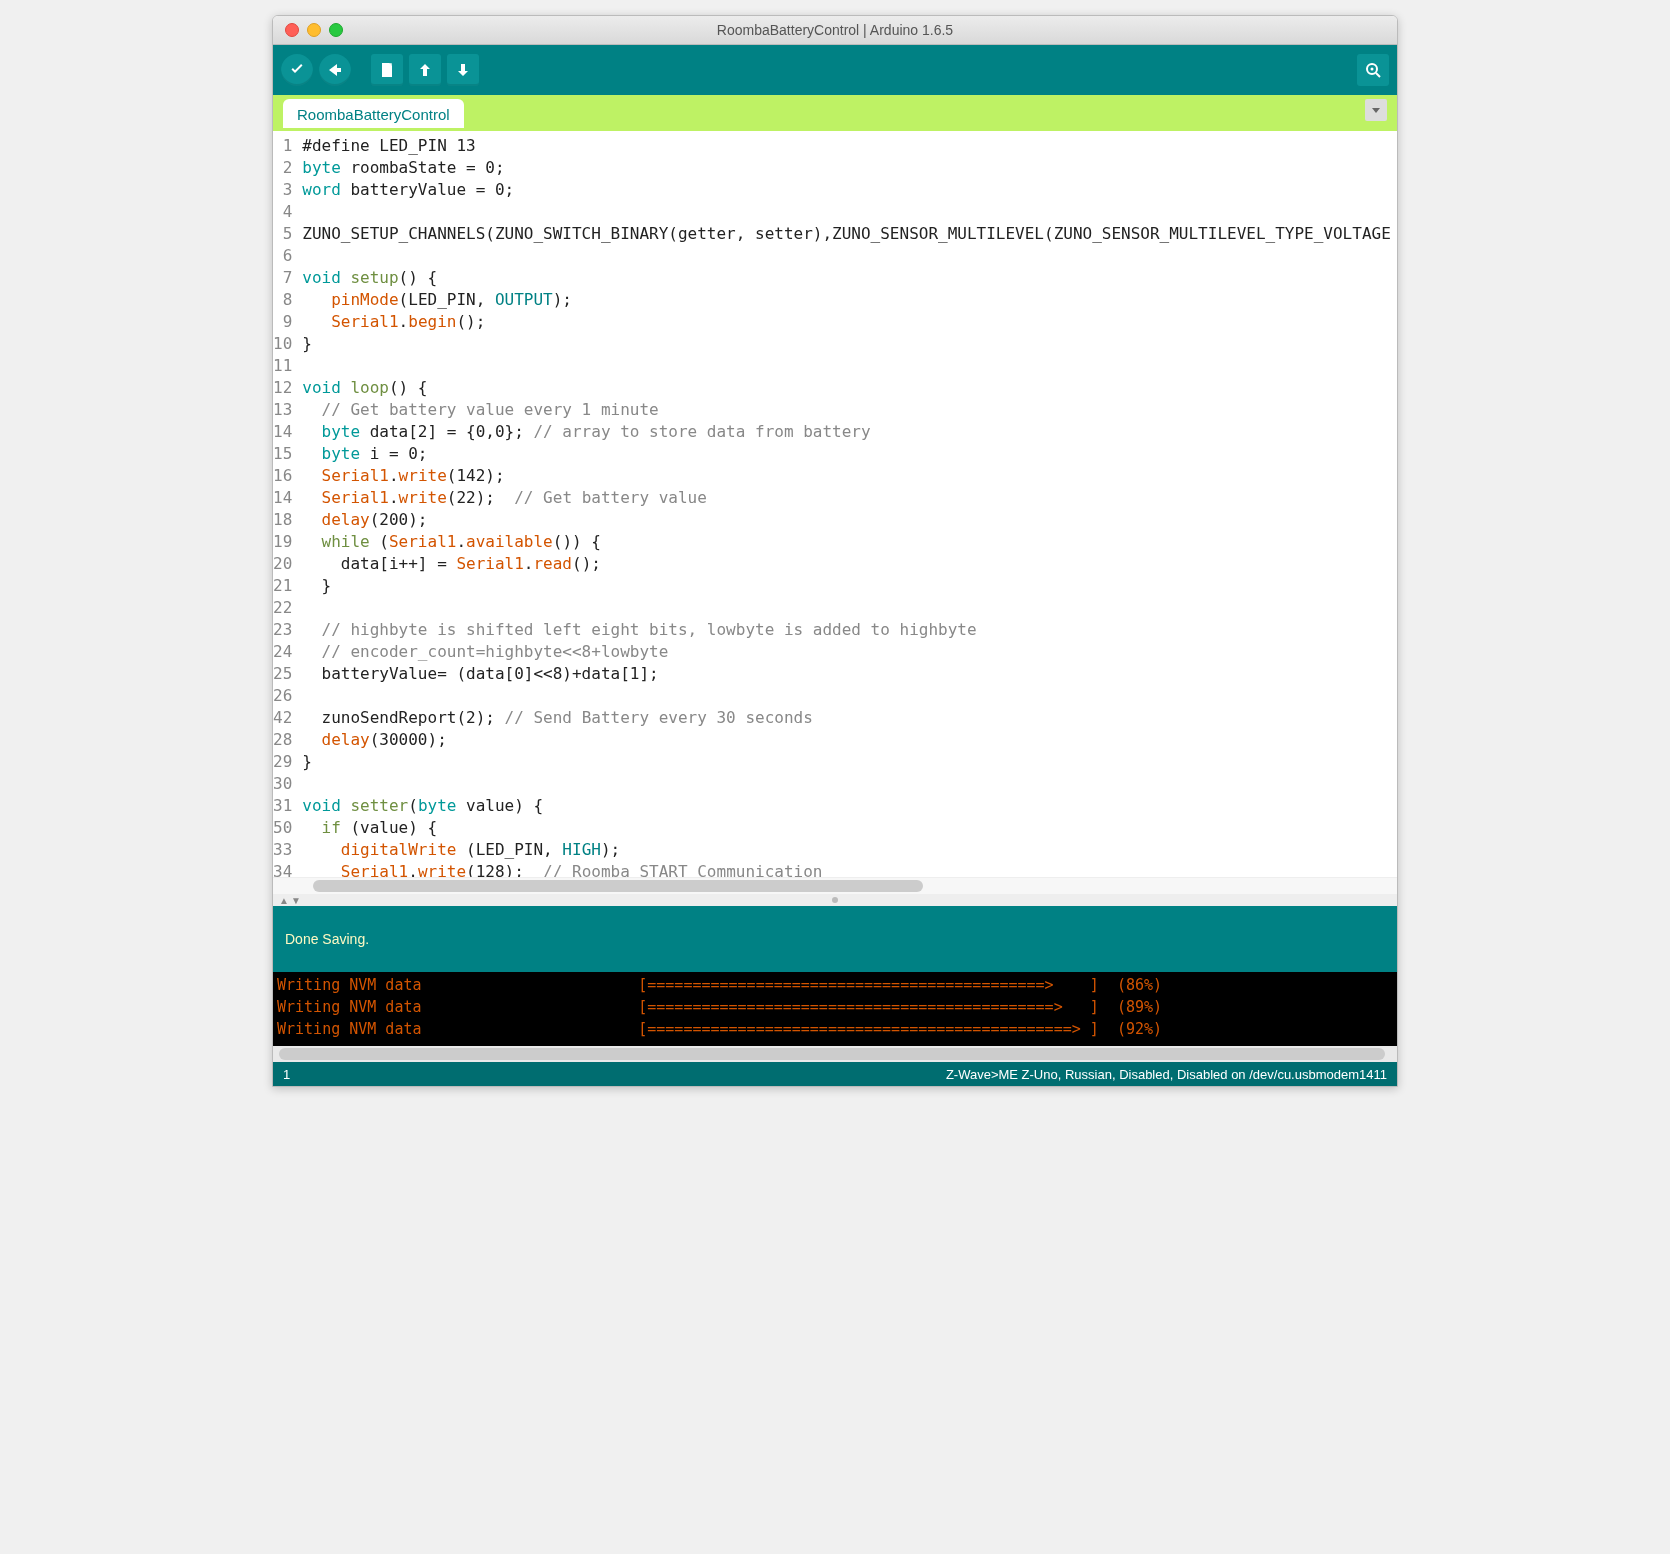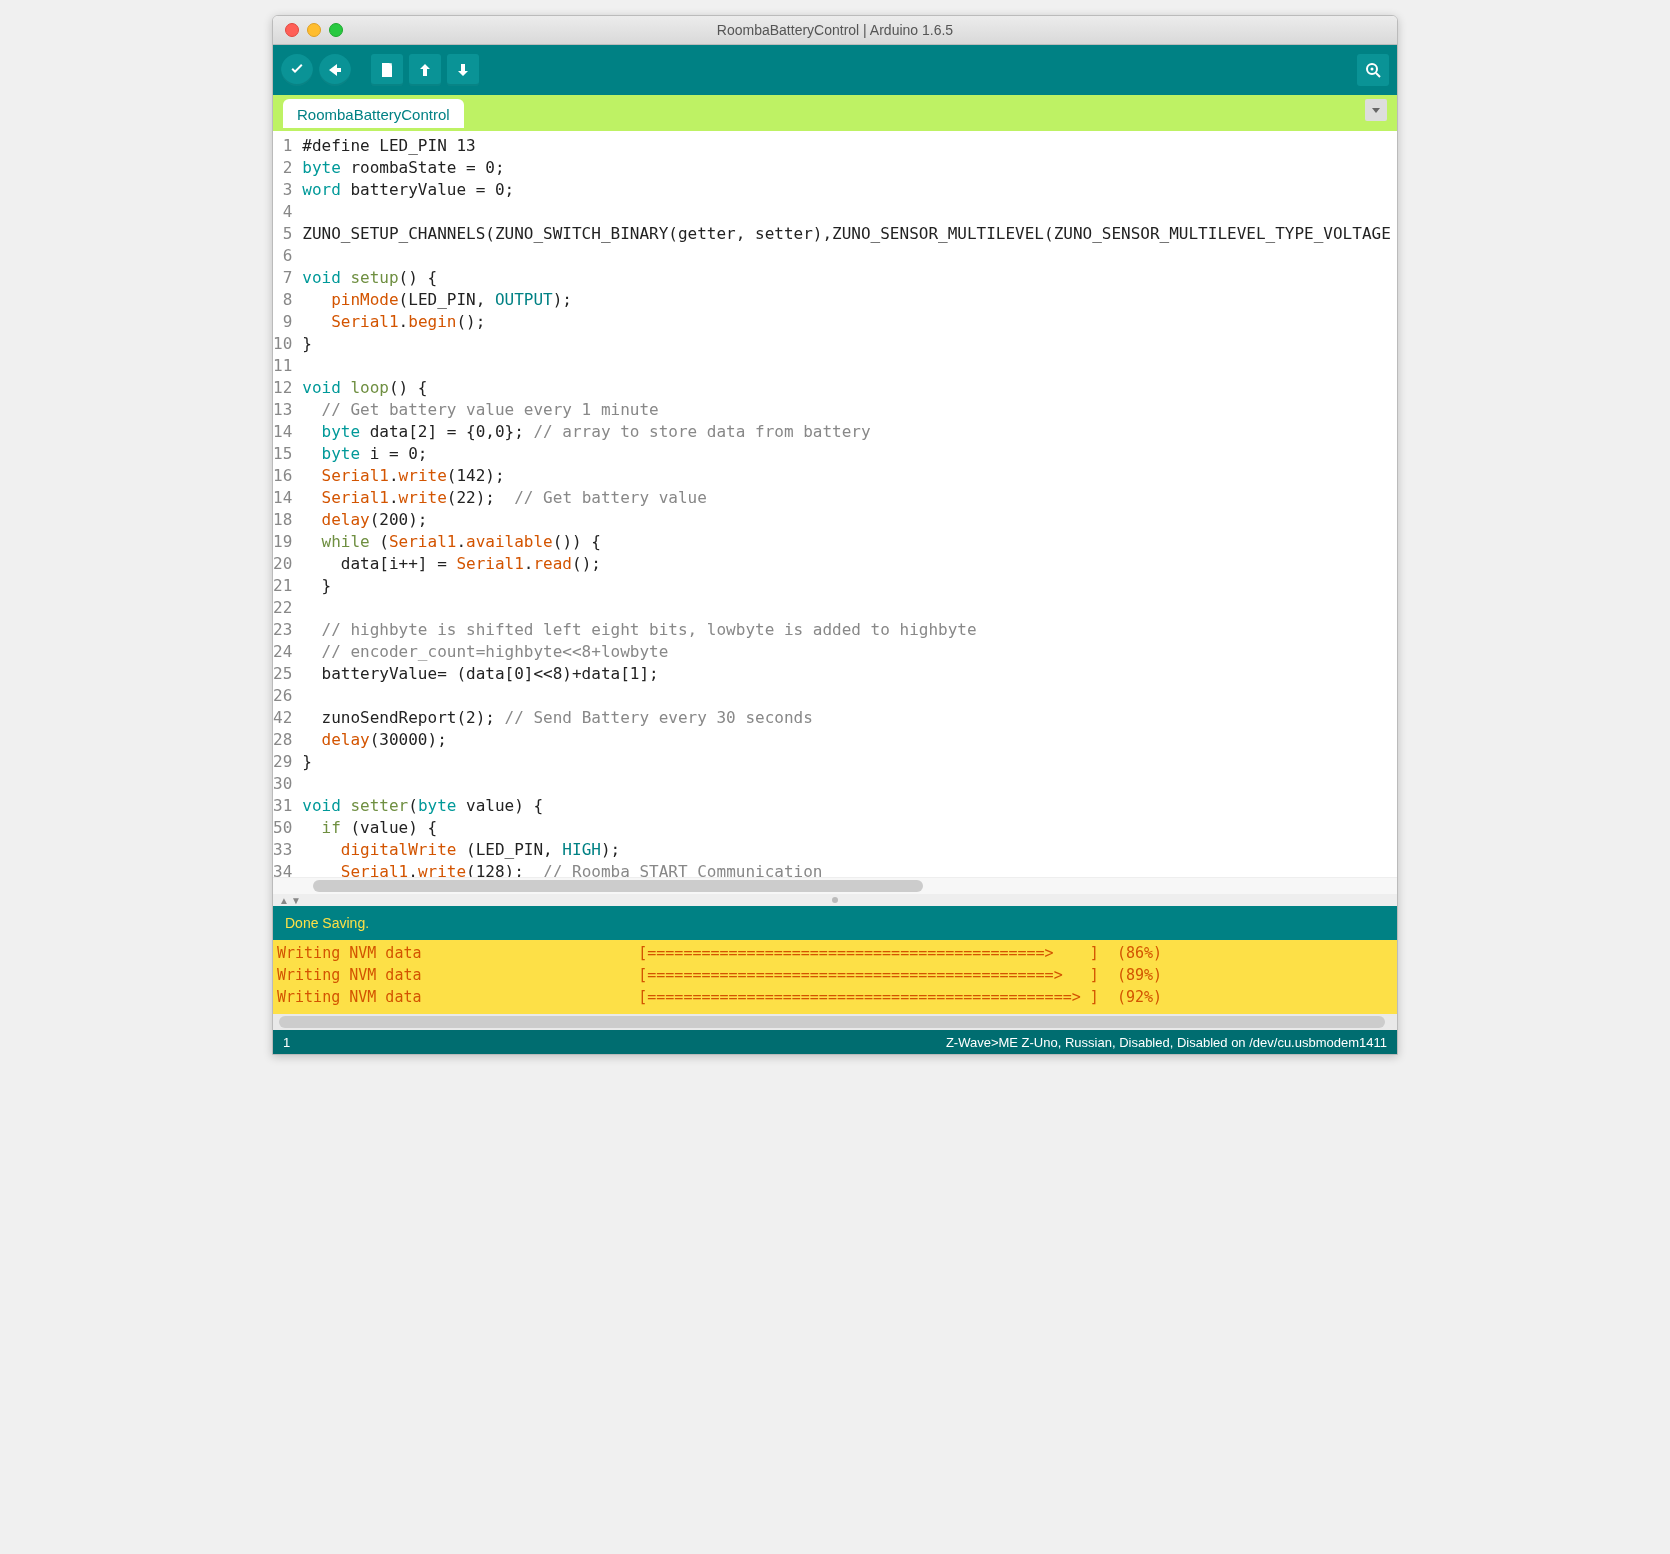--- a/index.html
+++ b/index.html
@@ -24,22 +24,22 @@
   .gutter { background:#fff; color:#888; text-align:right; padding:4px 6px 4px 0; font-family: "Menlo","Consolas",monospace; font-size:16px; line-height:22px; user-select:none;}
   .code { flex:1; padding:4px 0 4px 4px; font-family: "Menlo","Consolas",monospace; font-size:16px; line-height:22px; white-space:pre; color:#222;}
   .kw-teal { color:#009999; }
   .kw-green { color:#6f8f41; }
   .kw-orange { color:#d35400; }
   .const { color:#008184; }
   .comment { color:#888; }
   .hscroll-track { height:16px; background:#f7f7f7; border-top:1px solid #eee; position:relative;}
   .hscroll-thumb { position:absolute; left:40px; top:2px; width:610px; height:12px; background:#ccc; border-radius:6px;}
   .splitter { height:12px; background:#eee; display:flex; align-items:center; justify-content:center; gap:2px; position:relative;}
-  .status1 { background:#008184; color:#fde047; font-size:14px; padding:6px 12px; height:22px; display:flex; align-items:center;}
-  .console { background:#fde047; color:#d35400; font-family:"Menlo","Consolas",monospace; font-size:15px; line-height:22px; height:70px; padding:2px 4px; overflow:hidden;}
+  .status1 { background:#008184; color:#fef9c3; font-size:14px; padding:22px 12px; height:22px; display:flex; align-items:center;}
+  .console { background:#000000; color:#d35400; font-family:"Menlo","Consolas",monospace; font-size:15px; line-height:22px; height:70px; padding:2px 4px; overflow:hidden;}
   .console-line { display:flex; white-space:pre;}
   .hscroll-track2 { height:16px; background:#e9e9e9; position:relative;}
   .hscroll-thumb2 { position:absolute; left:6px; top:2px; width:1106px; height:12px; background:#ccc; border-radius:6px;}
   .footer { background:#006d70; color:#fff; font-size:13px; height:24px; display:flex; align-items:center; justify-content:space-between; padding:0 10px;}
   .split-dot { width:6px; height:6px; background:#bbb; border-radius:3px;}
   .split-arrows { position:absolute; left:6px; display:flex; gap:2px;}
   .arr { color:#888; font-size:10px;}
 </style>
 </head>
 <body>

